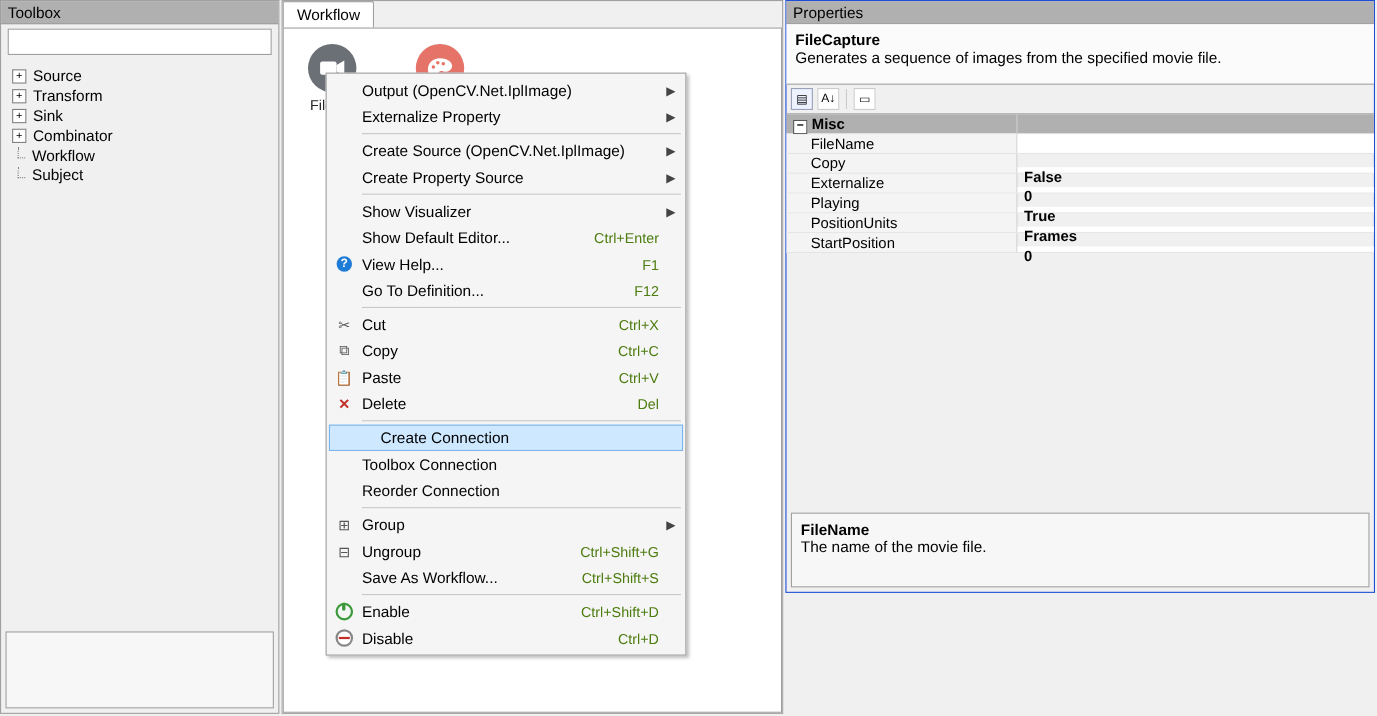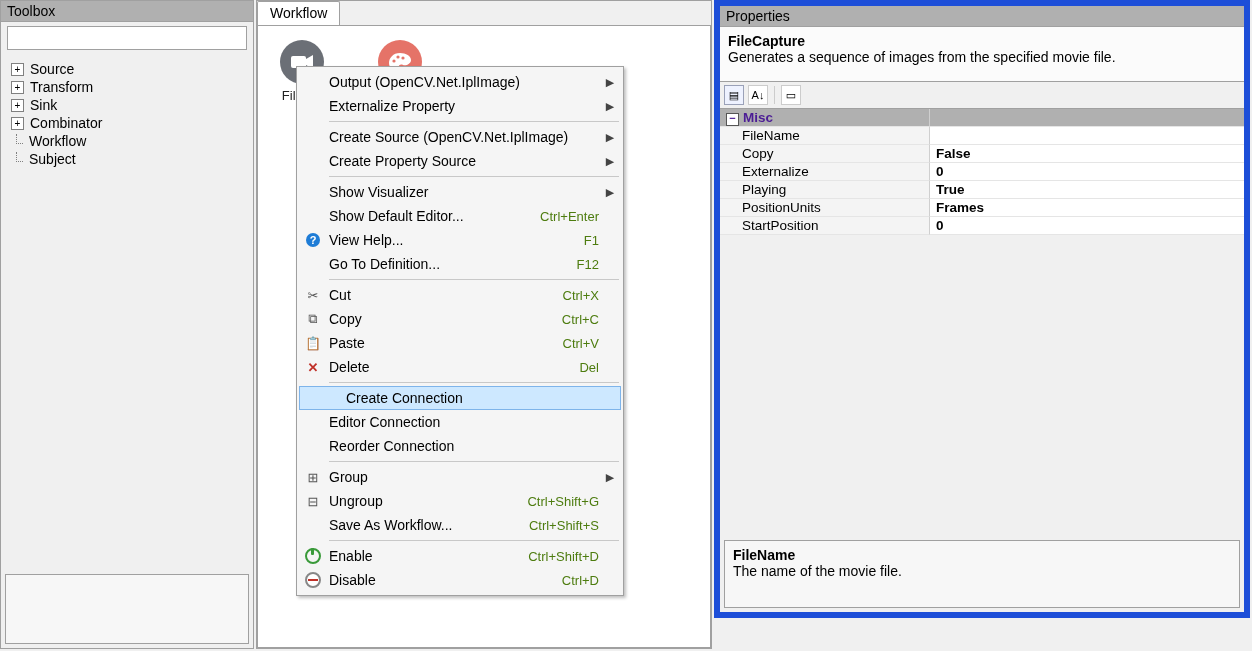--- a/index.html
+++ b/index.html
@@ -114,22 +114,22 @@
   .wf-node.node1 { left:14px; top:14px; }
   .wf-node.node1 .circle { background:#6b6f76; }
   .wf-node.node2 { left:112px; top:14px; }
   .wf-node.node2 .circle { background:#e57368; }
   .wf-node .label { font-size:13px; color:#222; }
 
   
   .properties {
     position:absolute;
     left:714px; top:0;
-    width:536px; height:618px;
-    border:6px solid #1d4ed8;
+    width:536px; height:539px;
+    border:1px solid #1d4ed8;
     background:#f0f0f0;
     box-sizing:border-box;
   }
   .prop-header-box {
     margin:0;
     padding:6px 8px 16px 8px;
     background:#fbfbfb;
     border-bottom:1px solid #a0a0a0;
   }
   .prop-header-box .title { font-weight:bold; }
@@ -160,24 +160,24 @@
   }
   .prop-row .cell-value {
     flex:1;
     padding-left:6px;
     border-bottom:1px solid #e5e5e5;
     background:#fff;
     box-sizing:border-box;
   }
   .prop-row.cat .cell-name {
     font-weight:bold; padding-left:6px;
-    background:#b0b0b0;color:#4c1d95;
+    background:#b0b0b0;color:#000000;
   }
   .prop-row.cat .cell-value { background:#b0b0b0; }
-  .prop-row .bold { font-weight:bold; }
+  .prop-row .bold { font-weight:bold;margin-top:12px; }
   .prop-help {
     position:absolute;
     left:4px; right:4px; bottom:4px;
     height:68px;
     border:1px solid #a0a0a0;
     background:#f7f7f7;
     padding:6px 8px;
     box-sizing:border-box;
   }
   .prop-help .t { font-weight:bold; }
@@ -416,21 +416,21 @@
       <span class="arrow"></span>
     </div>
     <div class="ctx-sep"></div>
     <div class="ctx-item hover">
       <span class="icon"></span>
       <span class="label">Create Connection</span>
       <span class="arrow"></span>
     </div>
     <div class="ctx-item">
       <span class="icon"></span>
-      <span class="label">Editor Connection</span>
+      <span class="label">Toolbox Connection</span>
       <span class="arrow"></span>
     </div>
     <div class="ctx-item">
       <span class="icon"></span>
       <span class="label">Reorder Connection</span>
       <span class="arrow"></span>
     </div>
     <div class="ctx-sep"></div>
     <div class="ctx-item">
       <span class="icon">

